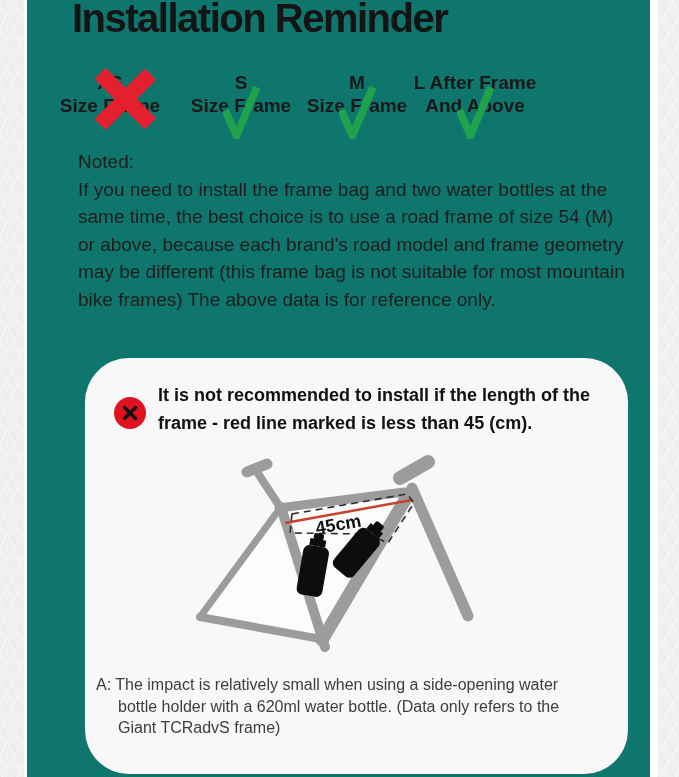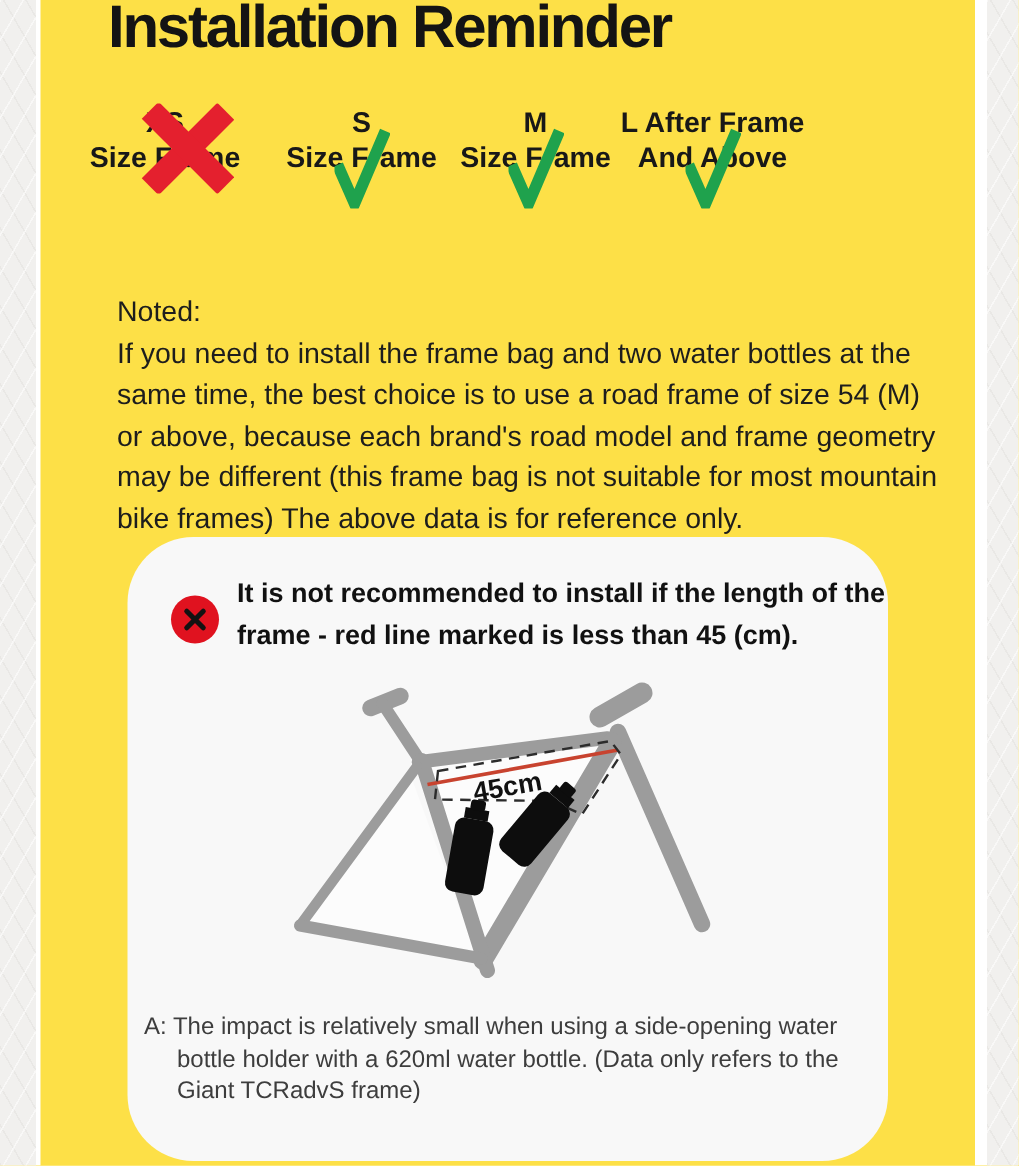--- a/index.html
+++ b/index.html
@@ -14,21 +14,21 @@
     background:
       repeating-linear-gradient(120deg, rgba(255,255,255,.55) 0 1px, rgba(0,0,0,0) 1px 13px),
       repeating-linear-gradient(60deg, rgba(215,213,209,.30) 0 1px, rgba(0,0,0,0) 1px 13px),
       #f1f0ee;
   }
   .side-margin.left{left:0;width:24px;}
   .side-margin.right{left:658px;width:21px;}
 
   .gray-panel{
     position:absolute;left:27px;top:0;width:623px;height:777px;
-    background:#fde047;
+    background:#0f766e;
   }
 
   .main-title{
     position:absolute;left:45px;top:-4px;margin:0;
     font-size:40px;font-weight:700;letter-spacing:-1.5px;
     color:#141414;white-space:nowrap;
   }
 
   
   .size-row{position:absolute;left:0;top:68px;width:623px;height:80px;}
@@ -39,26 +39,26 @@
   }
   .size-col .mark{position:absolute;z-index:2;}
   .mark-x{left:50%;top:1px;margin-left:-16px;}
   .mark-check{left:50%;top:17px;margin-left:-18px;}
 
   
   .noted{
     position:absolute;left:51px;top:148px;width:556px;
     color:#1d1d1d;font-size:19px;line-height:27.5px;
   }
-  .noted .heading{display:block;margin-top:47px;}
+  .noted .heading{display:block;}
 
   
   .white-card{
     position:absolute;left:58px;top:358px;width:507px;height:416px;
-    background:#f8f8f8;border-radius:44px;
+    background:#f8f8f8;border-radius:44px;padding-left:36px;
   }
   .warning-icon{
     position:absolute;left:29px;top:39px;width:32px;height:32px;border-radius:50%;
     background:#e0121f;display:flex;align-items:center;justify-content:center;
   }
   .warning-icon svg{display:block;}
   .warning-text{
     position:absolute;left:73px;top:24px;width:434px;margin:0;
     font-size:18px;font-weight:700;line-height:27.5px;color:#111111;
   }

